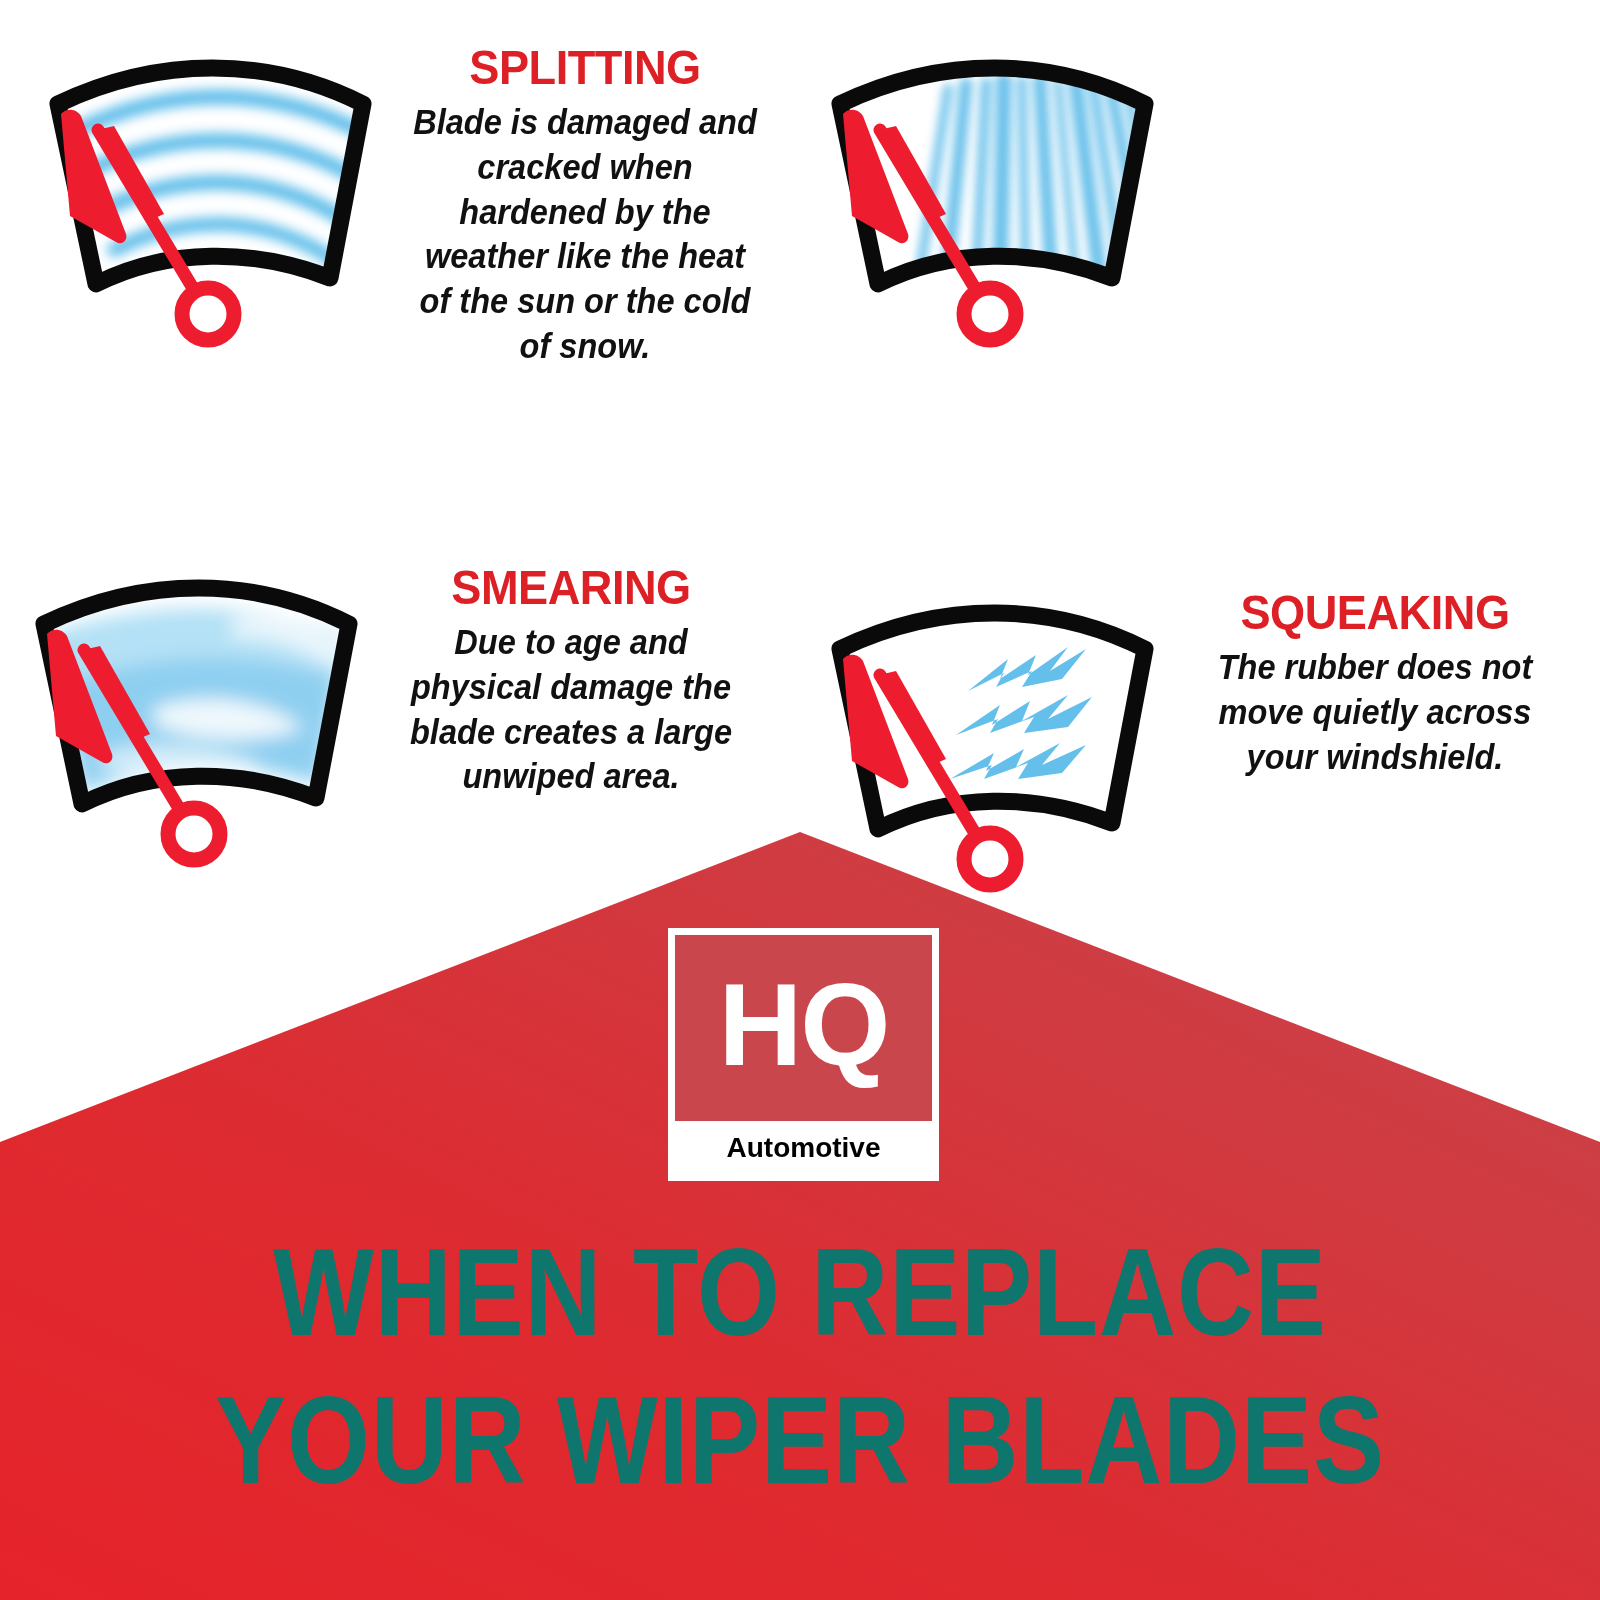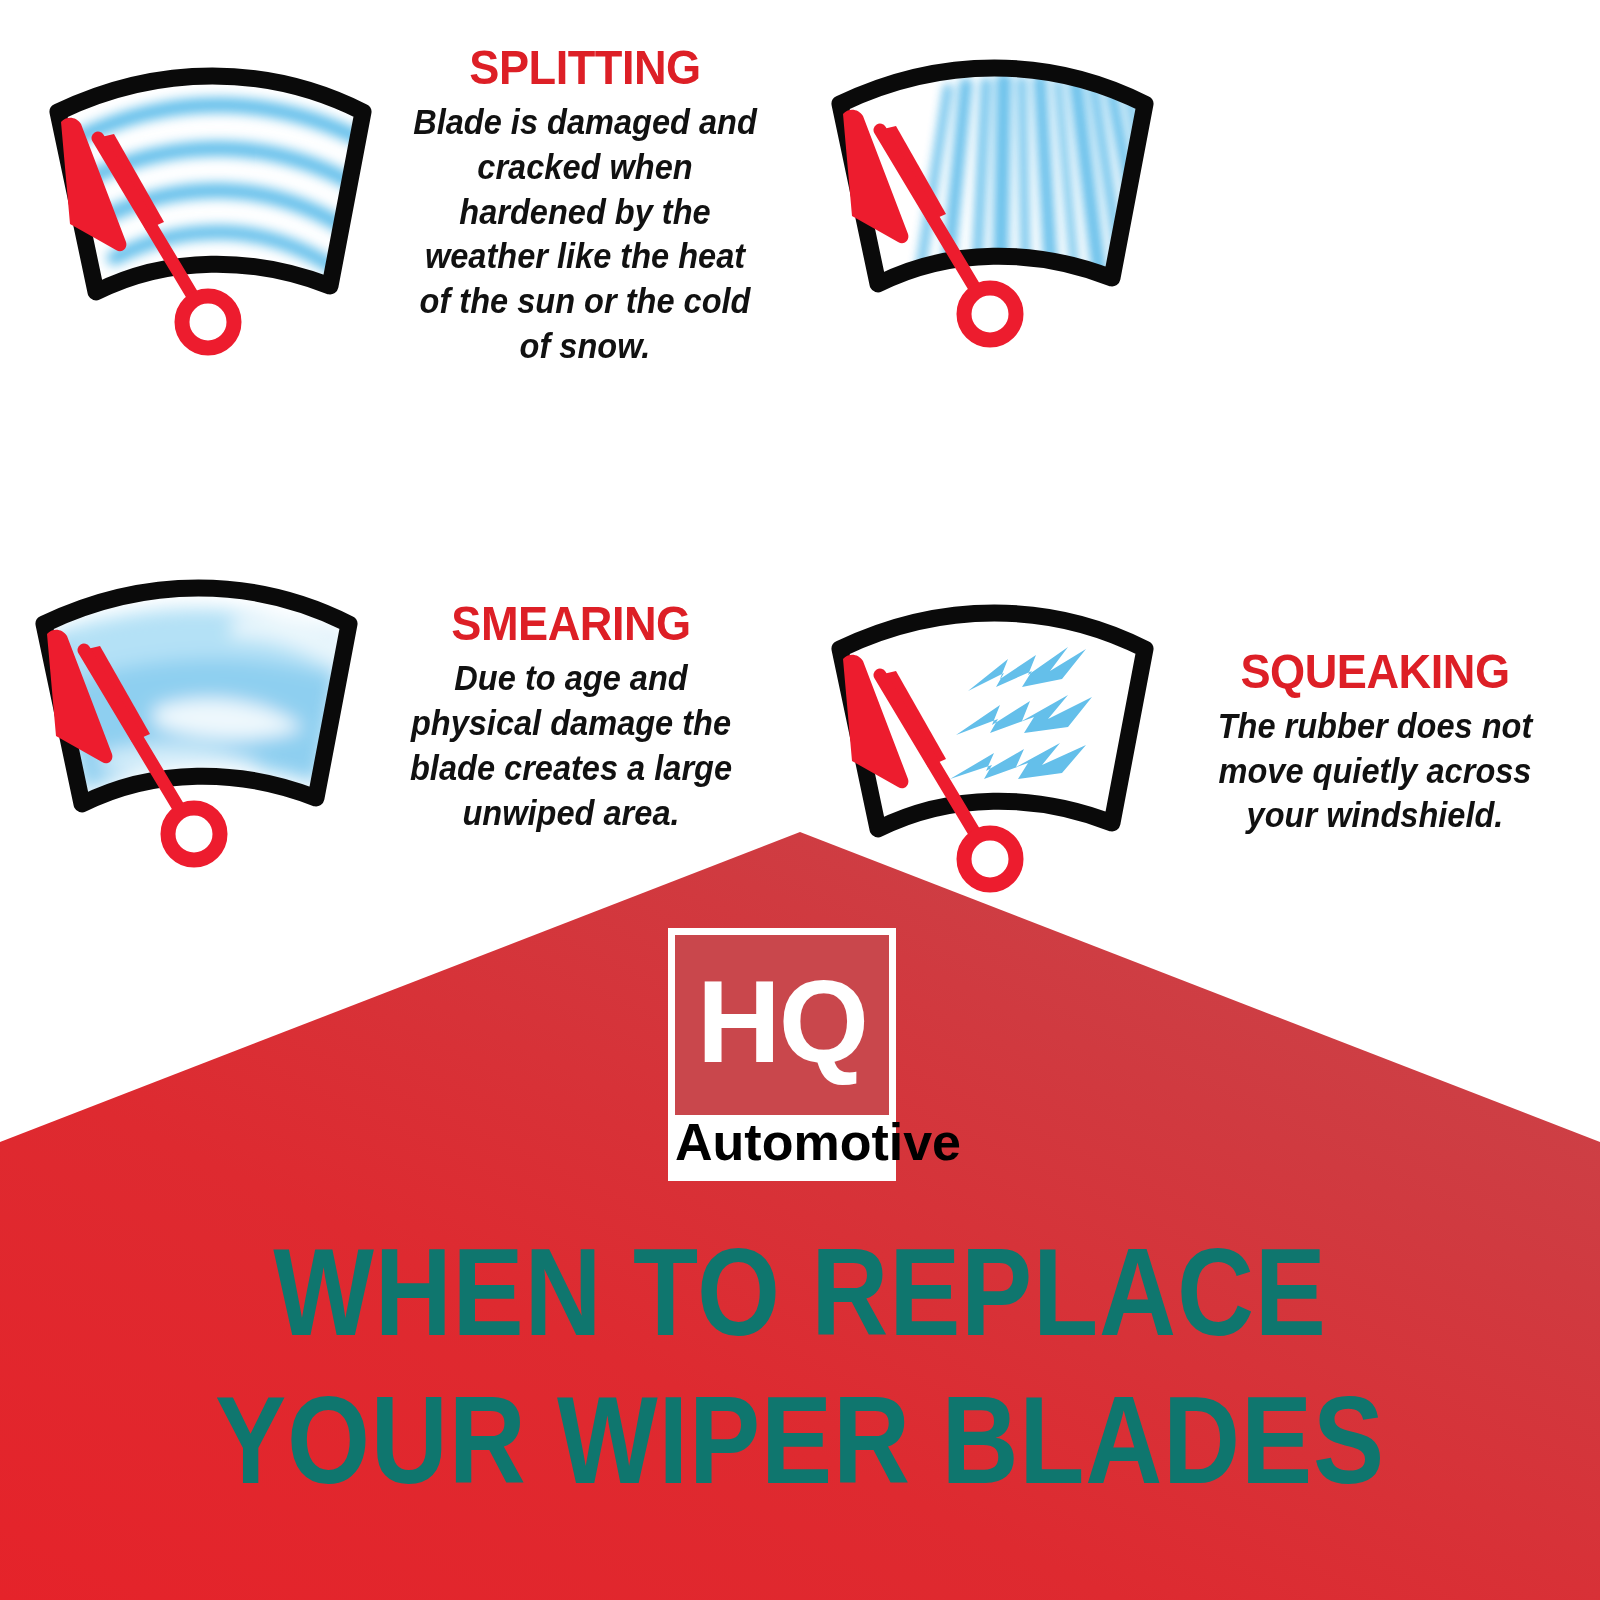--- a/index.html
+++ b/index.html
@@ -7,21 +7,21 @@
   body{
     width:1600px;height:1600px;
     background:#ffffff;
     font-family:"Liberation Sans", sans-serif;
     overflow:hidden;
     position:relative;
   }
   #stage{position:relative;width:1600px;height:1600px;overflow:hidden;background:#fff;}
 
   
-  .panel{position:absolute;display:flex;align-items:center;}
+  .panel{position:absolute;display:flex;align-items:flex-start;}
   .panel .art{flex:0 0 auto;position:relative;}
   .panel .copy{flex:1 1 auto;text-align:center;padding-top:6px;}
 
   .p-title{
     font-family:"Liberation Sans", sans-serif;
     font-weight:bold;
     font-size:48px;
     letter-spacing:-0.5px;
     color:#DD1F26;
     line-height:1.0;
@@ -43,24 +43,24 @@
 
   
   #banner{
     position:absolute;left:0;top:0;width:1600px;height:1600px;
   }
 
   
   #logo{
     position:absolute;
     left:668px;top:928px;
-    width:228px;height:253px;
+    width:271px;height:253px;
     background:#ffffff;
     box-sizing:border-box;
-    padding:7px 7px 12px 7px;
+    padding:7px 7px 6px 7px;
     display:flex;flex-direction:column;
   }
   #logo .logo-box{
     flex:1 1 auto;
     border:0;
     background:#C9474C;
     display:flex;align-items:center;justify-content:center;
     margin-bottom:0;
   }
   #logo .hq{
@@ -71,21 +71,21 @@
     line-height:1;
     letter-spacing:-2px;
     margin-top:-6px;
   }
   #logo .auto{
     flex:0 0 auto;
     background:#ffffff;
     color:#000000;
     font-family:"Liberation Sans", sans-serif;
     font-weight:bold;
-    font-size:52px;
+    font-size:28px;
     line-height:54px;
     text-align:center;
     height:54px;
   }
 
   
   #headline{
     position:absolute;
     left:0;right:0;
     top:1218px;

